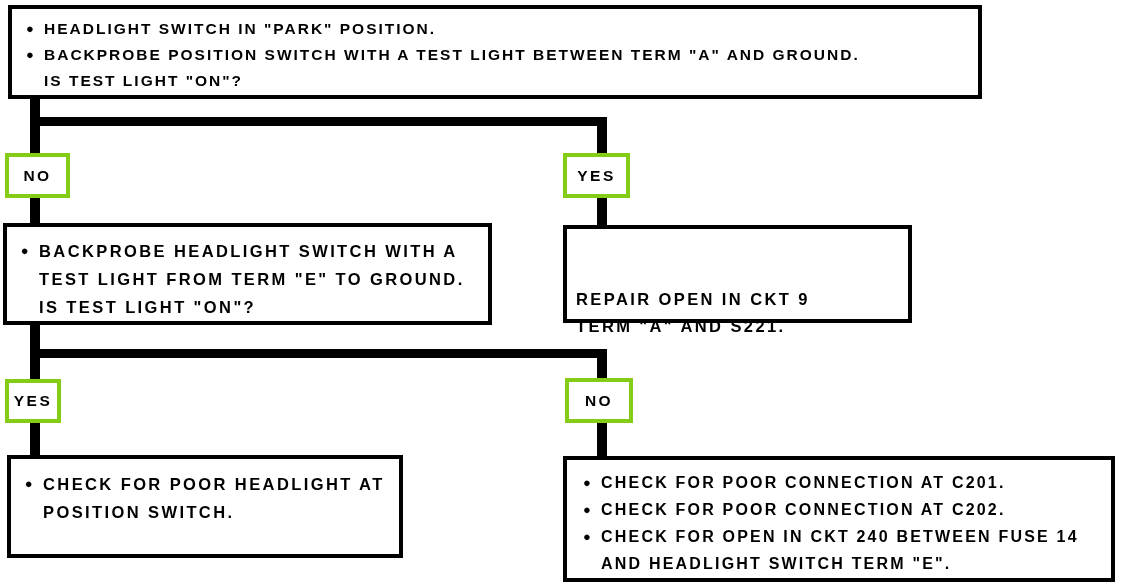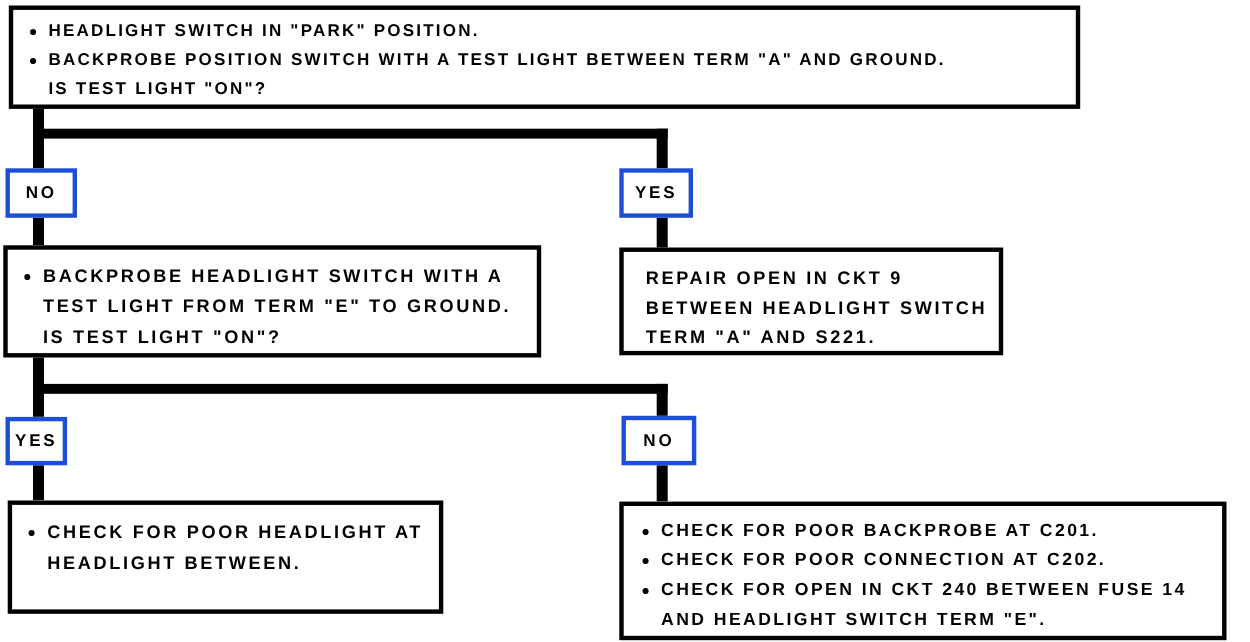--- a/index.html
+++ b/index.html
@@ -44,30 +44,30 @@
   .tcol {
     flex: 1 1 auto;
     white-space: nowrap;
   }
   
   .top-box   { font-size: 15.5px; letter-spacing: 2px;   line-height: 26px; }
   .top-box .body { padding-top: 7px; }
   .mid-box   { font-size: 16.5px; letter-spacing: 2.4px; line-height: 28px; }
   .mid-box .body { padding-top: 10px; }
   .plain-box { font-size: 16.5px; letter-spacing: 2.4px; line-height: 27px; }
-  .plain-box .body { padding-top: 11px; padding-left: 20px; }
+  .plain-box .body { padding-top: 11px; padding-left: 9px; margin-top: 46px; }
   .botl-box  { font-size: 16.5px; letter-spacing: 2.4px; line-height: 28px; }
   .botl-box .body { padding-top: 11px; }
   .botr-box  { font-size: 16px;   letter-spacing: 2.2px; line-height: 27px; }
   .botr-box .body { padding-top: 9px; padding-left: 8px; }
   
   .tag {
     position: absolute;
     box-sizing: border-box;
-    border: 4px solid #1d4ed8;
+    border: 4px solid #84cc16;
     background: #ffffff;
     font-weight: 700;
     font-size: 15.5px;
     letter-spacing: 2.5px;
     display: flex;
     align-items: center;
     justify-content: center;
   }
 </style>
 </head>
@@ -126,53 +126,50 @@
       </div>
     </div>
   </div>
 
   <div class="node plain-box" style="left:563px; top:225px; width:349px; height:98px;">
     <div class="body">
       <div class="row">
         <span class="tcol">REPAIR OPEN IN CKT 9</span>
       </div>
       <div class="row">
-        <span class="tcol">BETWEEN HEADLIGHT SWITCH</span>
-      </div>
-      <div class="row">
         <span class="tcol">TERM "A" AND S221.</span>
       </div>
     </div>
   </div>
 
   <div class="tag" style="left:5px; top:379px; width:56px; height:44px;">
     <span>YES</span>
   </div>
   <div class="tag" style="left:565px; top:378px; width:68px; height:45px;">
     <span>NO</span>
   </div>
 
   <div class="node botl-box" style="left:7px; top:455px; width:396px; height:103px;">
     <div class="body">
       <div class="row">
         <span class="bcol">●</span>
         <span class="tcol">CHECK FOR POOR HEADLIGHT AT</span>
       </div>
       <div class="row">
         <span class="bcol"></span>
-        <span class="tcol">HEADLIGHT BETWEEN.</span>
+        <span class="tcol">POSITION SWITCH.</span>
       </div>
     </div>
   </div>
 
   <div class="node botr-box" style="left:563px; top:456px; width:552px; height:126px;">
     <div class="body">
       <div class="row">
         <span class="bcol">●</span>
-        <span class="tcol">CHECK FOR POOR BACKPROBE AT C201.</span>
+        <span class="tcol">CHECK FOR POOR CONNECTION AT C201.</span>
       </div>
       <div class="row">
         <span class="bcol">●</span>
         <span class="tcol">CHECK FOR POOR CONNECTION AT C202.</span>
       </div>
       <div class="row">
         <span class="bcol">●</span>
         <span class="tcol">CHECK FOR OPEN IN CKT 240 BETWEEN FUSE 14</span>
       </div>
       <div class="row">

